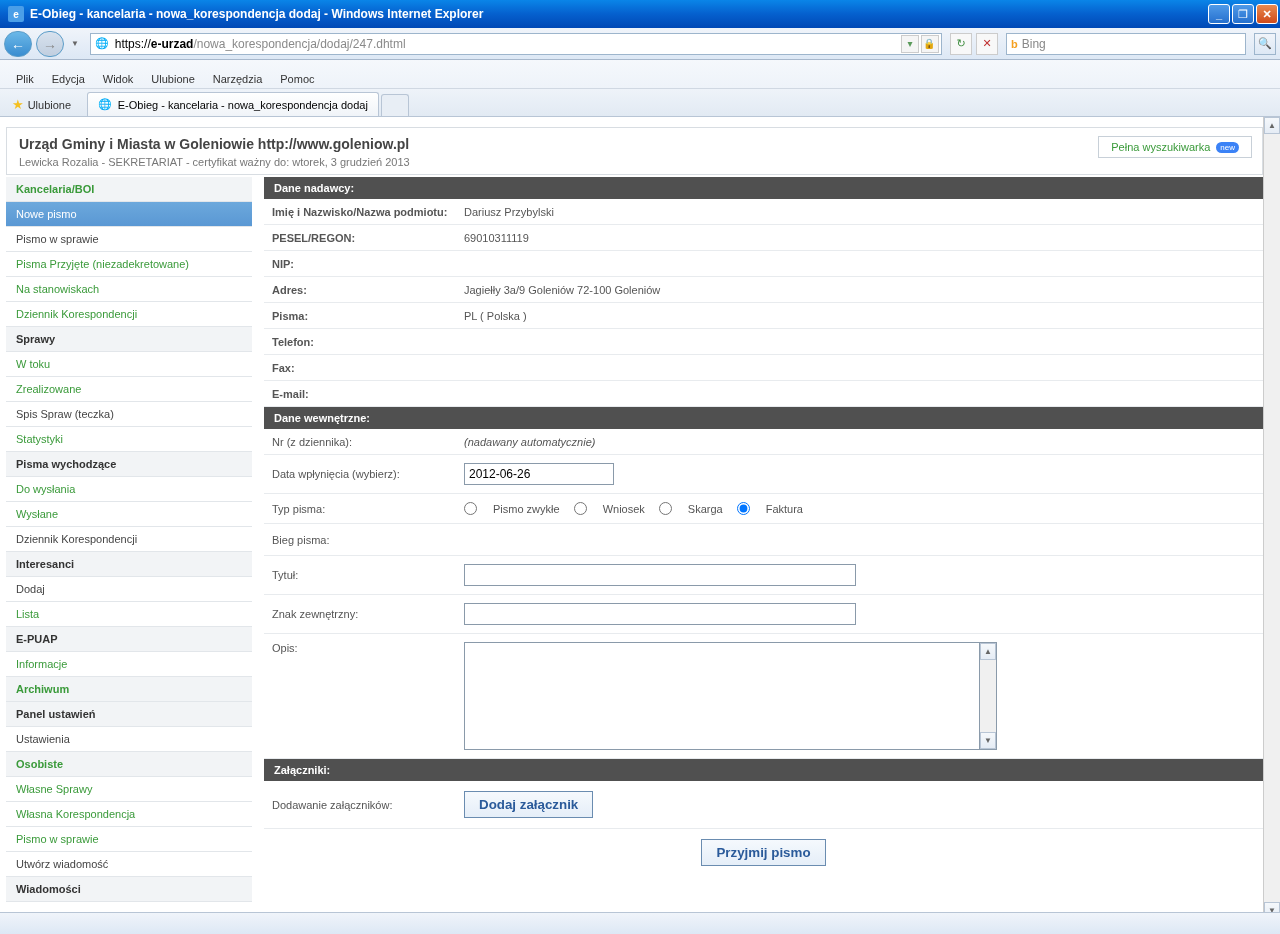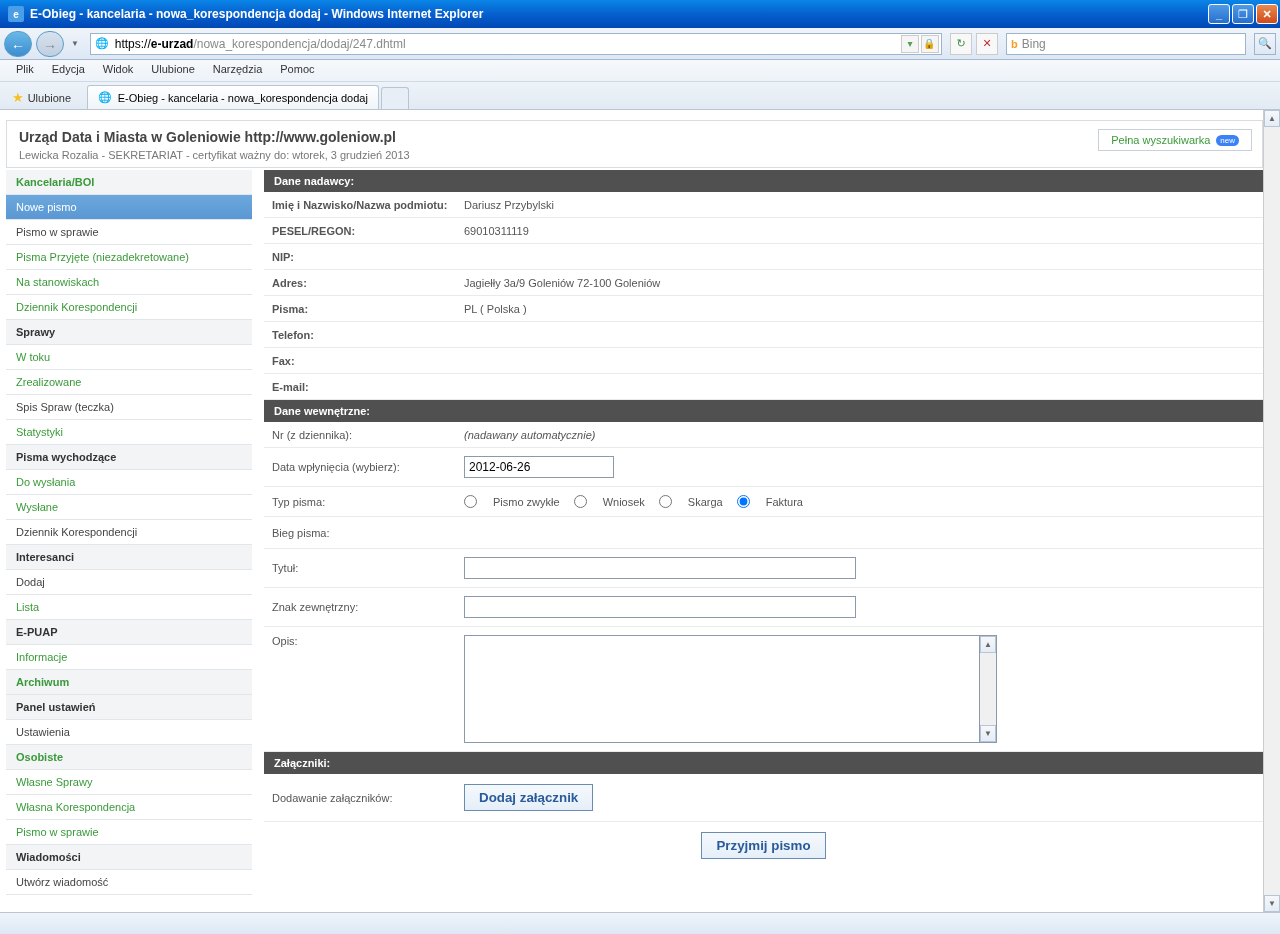--- a/index.html
+++ b/index.html
@@ -27,21 +27,21 @@
 .url-gray { color: #8a8a8a; }
 .url-btns { display: flex; align-items: center; gap: 2px; padding-right: 2px; }
 .url-small-btn { width: 18px; height: 18px; display:flex; align-items:center; justify-content:center; border:1px solid #ccc; background:#f5f5f5; font-size:10px; }
 .toolbar-icon { width: 22px; height: 22px; border: 1px solid #ccc; background:#f8f8f8; display:flex; align-items:center; justify-content:center; font-size:11px; }
 .search-container { width: 240px; display: flex; align-items: center; border: 1px solid #9db5cc; height: 22px; background:#fff; margin: 0 4px; }
 .search-icon { padding: 0 4px; color:#f5a020; font-weight:bold; }
 .search-text { flex:1; color:#888; font-size:12px; }
 .search-btn { width: 22px; height: 22px; border: 1px solid #9db5cc; background: linear-gradient(#f0f4fa,#dde8f5); display:flex; align-items:center; justify-content:center; }
 
 
-.menubar { background: linear-gradient(#f5f8fc,#eef3f9); height: 22px; display:flex; align-items:flex-start; padding: 0 8px; gap: 2px; border-bottom: 1px solid #d0d8e2; }
+.menubar { background: linear-gradient(#f5f8fc,#eef3f9); height: 29px; display:flex; align-items:flex-end; padding: 0 8px; gap: 2px; border-bottom: 1px solid #d0d8e2; }
 .menu-item { padding: 3px 8px; color:#333; cursor:pointer; }
 
 
 .tabbar { background: linear-gradient(#eef3f9,#e2eaf3); height: 28px; display:flex; align-items:flex-end; padding: 0 4px; border-bottom: 1px solid #b8c5d5; }
 .fav-btn { display:flex; align-items:center; gap:4px; padding: 4px 8px; color:#333; }
 .star { color:#f5c020; font-size:13px; }
 .tab { background: linear-gradient(#fff,#f0f4f8); border: 1px solid #b8c5d5; border-bottom: none; padding: 4px 10px; display:flex; align-items:center; gap:6px; margin-left: 8px; height:24px; border-radius: 3px 3px 0 0; }
 .newtab { width: 28px; height:22px; border: 1px solid #b8c5d5; border-bottom:none; background:#e8eef5; margin-left:2px; border-radius: 3px 3px 0 0; }
 
 
@@ -152,21 +152,21 @@
 </div>
 
 <div class="content-area">
   <div class="scroller">
     <div class="scroller-up">▲</div>
     <div class="scroller-down">▼</div>
   </div>
 
   <div class="page">
     <div class="header-box">
-      <div class="header-title">Urząd Data i Miasta w Goleniowie http://www.goleniow.pl</div>
+      <div class="header-title">Urząd Gminy i Miasta w Goleniowie http://www.goleniow.pl</div>
       <div class="header-sub">Lewicka Rozalia - SEKRETARIAT - certyfikat ważny do: wtorek, 3 grudzień 2013</div>
       <div class="wyszuk-btn">
         <span>Pełna wyszukiwarka</span>
         <span class="new-badge">new</span>
       </div>
     </div>
 
     <div class="layout">
 
       <div class="sidebar" id="sidebar">
@@ -190,22 +190,22 @@
           <div class="side-item greenlink">Lista</div>
           <div class="side-item header">E-PUAP</div>
           <div class="side-item greenlink">Informacje</div>
           <div class="side-item green">Archiwum</div>
           <div class="side-item header">Panel ustawień</div>
           <div class="side-item ">Ustawienia</div>
           <div class="side-item green">Osobiste</div>
           <div class="side-item greenlink">Własne Sprawy</div>
           <div class="side-item greenlink">Własna Korespondencja</div>
           <div class="side-item greenlink">Pismo w sprawie</div>
+          <div class="side-item ">Utwórz wiadomość</div>
           <div class="side-item header">Wiadomości</div>
-          <div class="side-item ">Utwórz wiadomość</div>
         </div>
 
       <div class="main">
         <div class="section-bar">Dane nadawcy:</div>
         <div class="row">
             <div class="row-label">Imię i Nazwisko/Nazwa podmiotu:</div>
             <div class="row-value">Dariusz Przybylski</div>
           </div>
         <div class="row">
             <div class="row-label">PESEL/REGON:</div>

